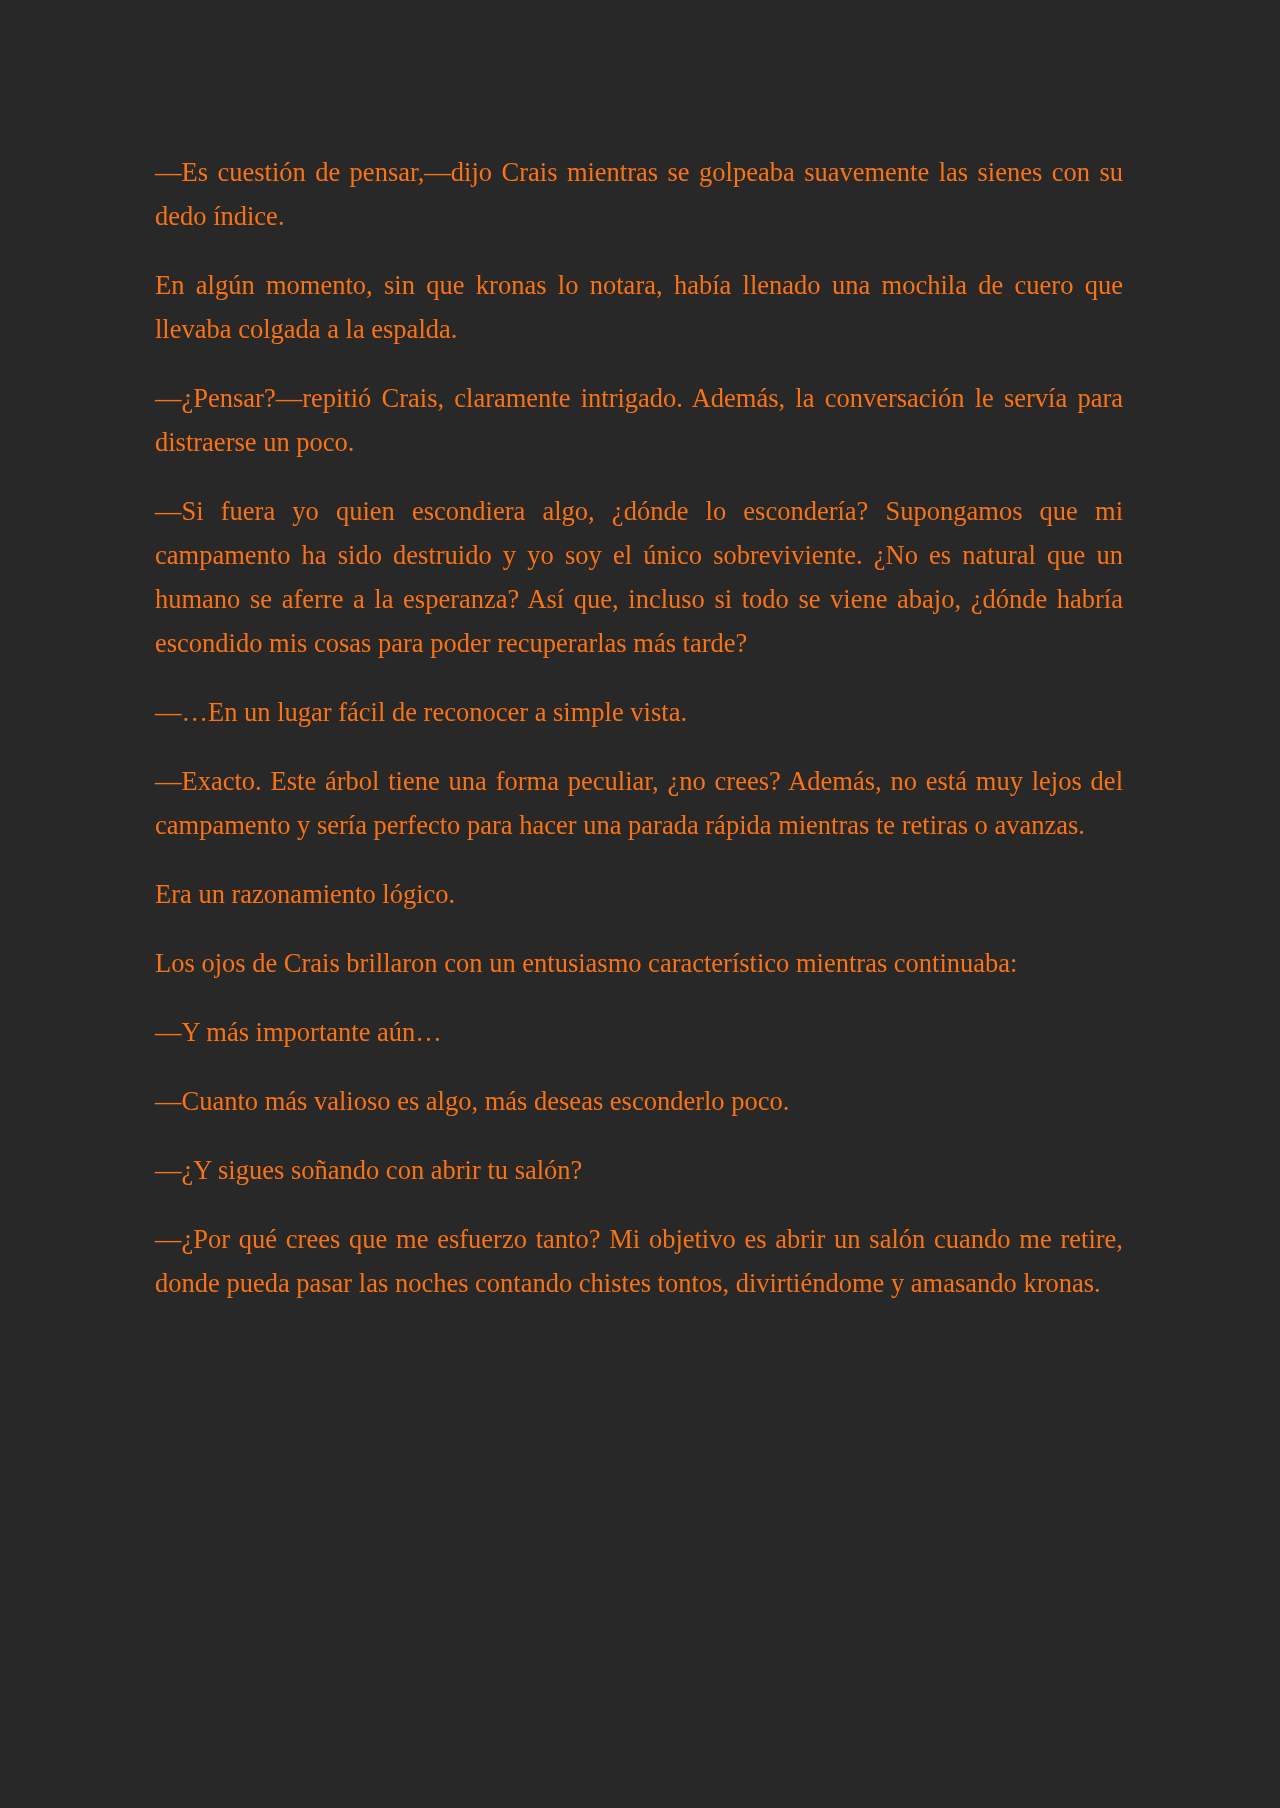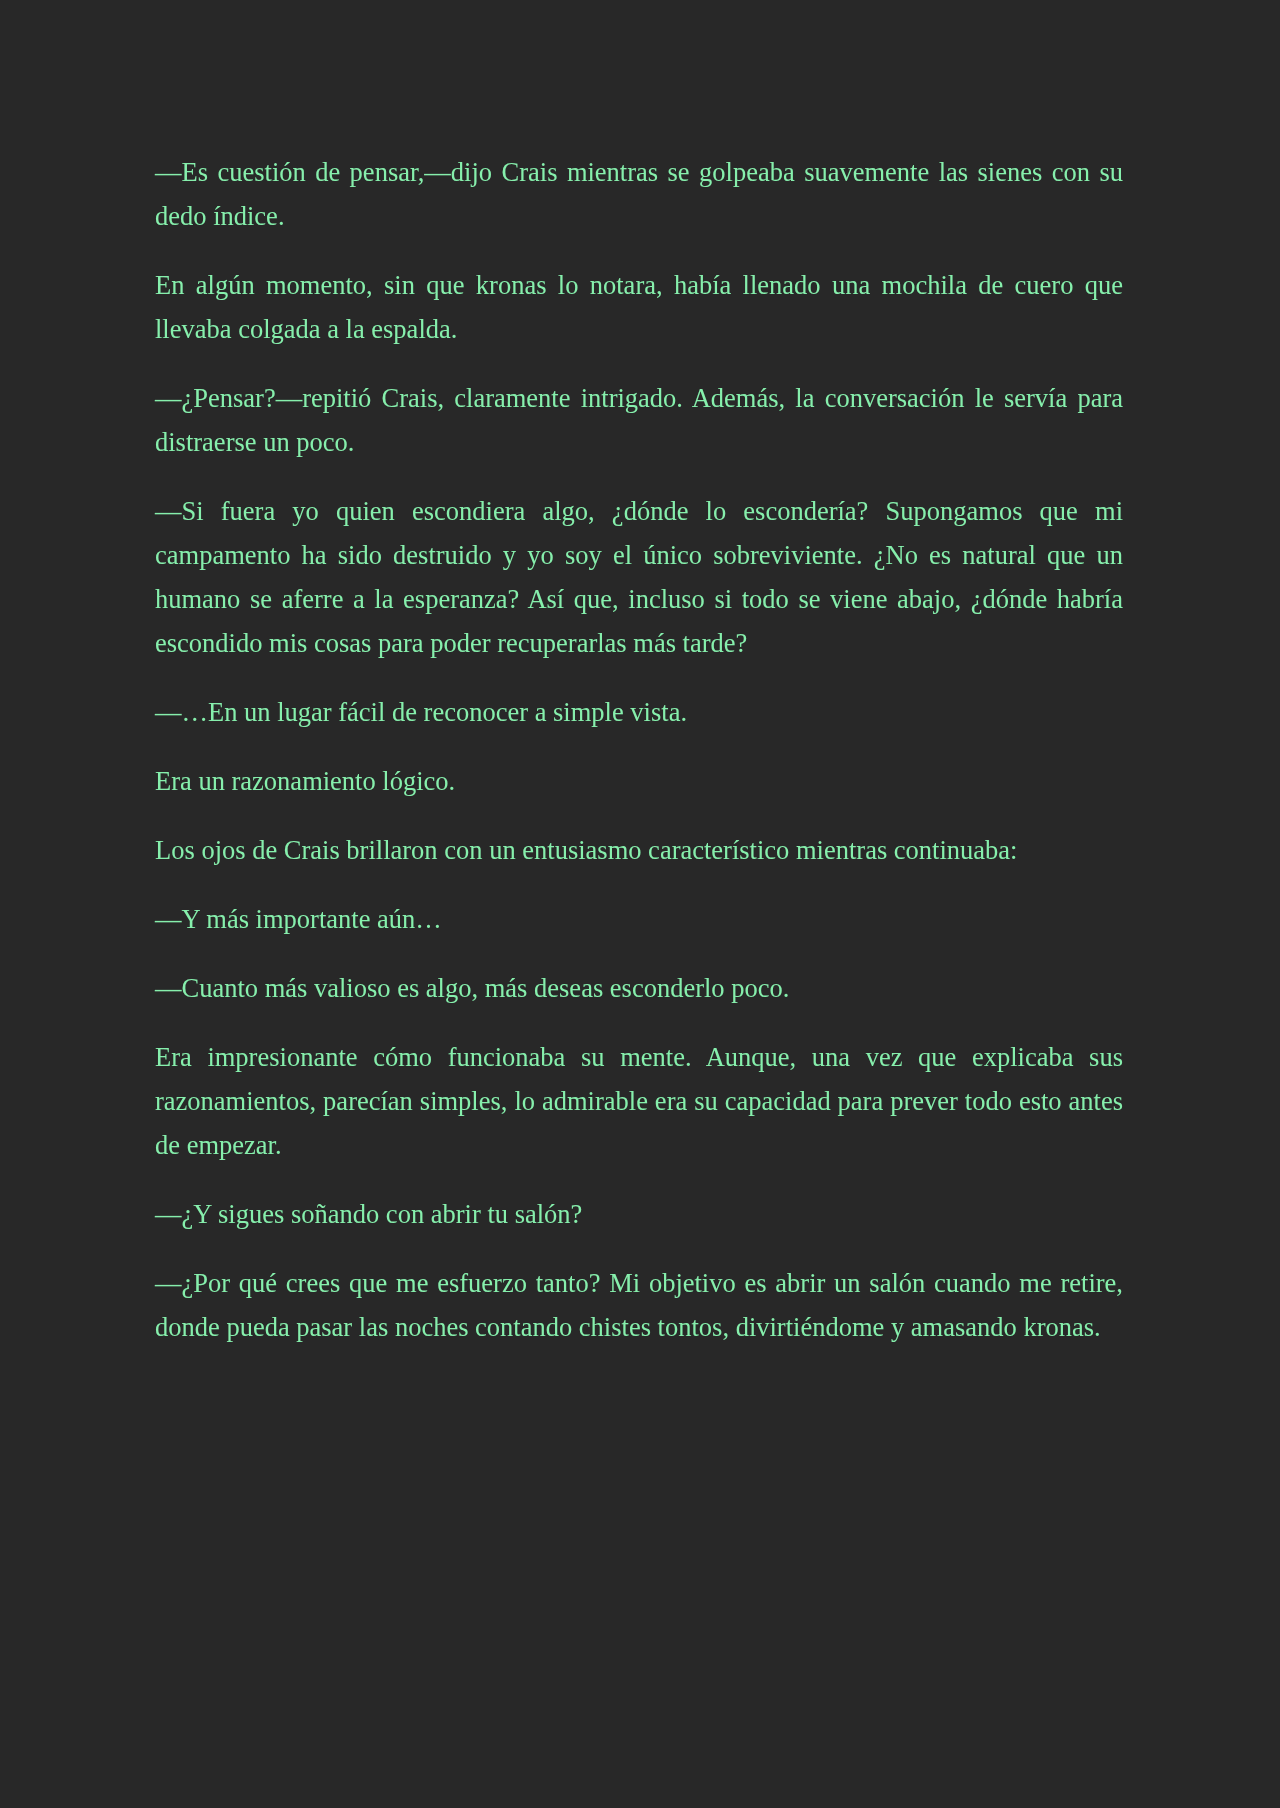--- a/index.html
+++ b/index.html
@@ -13,35 +13,35 @@
       box-sizing: border-box;
       padding: 150px 157px 0 155px;
     }
     .content {
       width: 968px;
     }
     .para {
       font-family: "Liberation Serif", "DejaVu Serif", serif;
       font-size: 26.5px;
       line-height: 44px;
-      color: #86efac;
+      color: #f97316;
       text-align: justify;
       margin: 0 0 25px 0;
       word-spacing: 0px;
     }
   </style>
 </head>
 <body>
 
 <div class="content">
   <p class="para">—Es cuestión de pensar,—dijo Crais mientras se golpeaba suavemente las sienes con su dedo índice.</p>
   <p class="para">En algún momento, sin que kronas lo notara, había llenado una mochila de cuero que llevaba colgada a la espalda.</p>
   <p class="para">—¿Pensar?—repitió Crais, claramente intrigado. Además, la conversación le servía para distraerse un poco.</p>
   <p class="para">—Si fuera yo quien escondiera algo, ¿dónde lo escondería? Supongamos que mi campamento ha sido destruido y yo soy el único sobreviviente. ¿No es natural que un humano se aferre a la esperanza? Así que, incluso si todo se viene abajo, ¿dónde habría escondido mis cosas para poder recuperarlas más tarde?</p>
   <p class="para">—…En un lugar fácil de reconocer a simple vista.</p>
+  <p class="para">—Exacto. Este árbol tiene una forma peculiar, ¿no crees? Además, no está muy lejos del campamento y sería perfecto para hacer una parada rápida mientras te retiras o avanzas.</p>
   <p class="para">Era un razonamiento lógico.</p>
   <p class="para">Los ojos de Crais brillaron con un entusiasmo característico mientras continuaba:</p>
   <p class="para">—Y más importante aún…</p>
   <p class="para">—Cuanto más valioso es algo, más deseas esconderlo poco.</p>
-  <p class="para">Era impresionante cómo funcionaba su mente. Aunque, una vez que explicaba sus razonamientos, parecían simples, lo admirable era su capacidad para prever todo esto antes de empezar.</p>
   <p class="para">—¿Y sigues soñando con abrir tu salón?</p>
   <p class="para">—¿Por qué crees que me esfuerzo tanto? Mi objetivo es abrir un salón cuando me retire, donde pueda pasar las noches contando chistes tontos, divirtiéndome y amasando kronas.</p>
 </div>
 
 </body></html>

